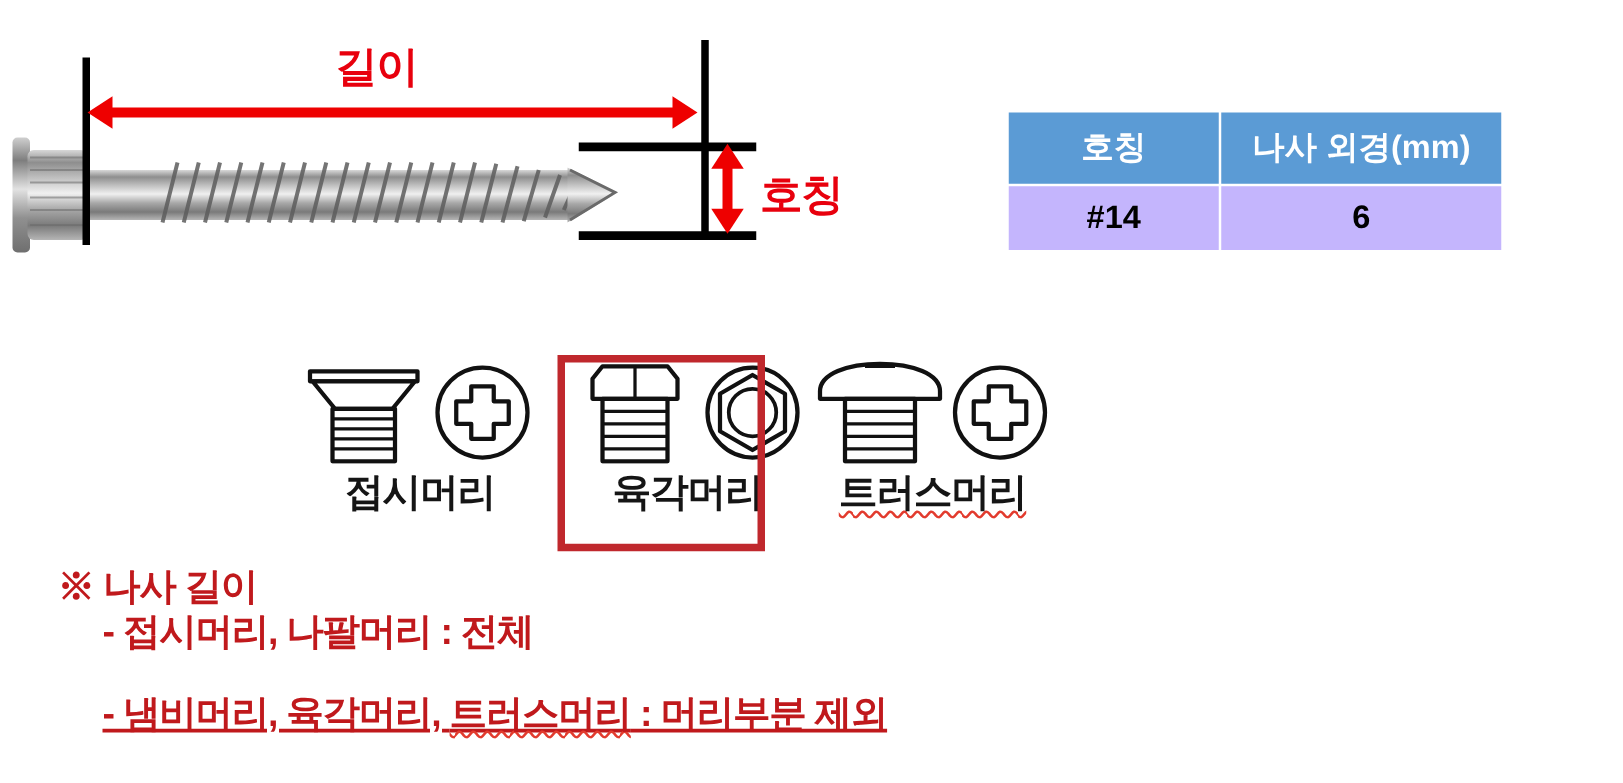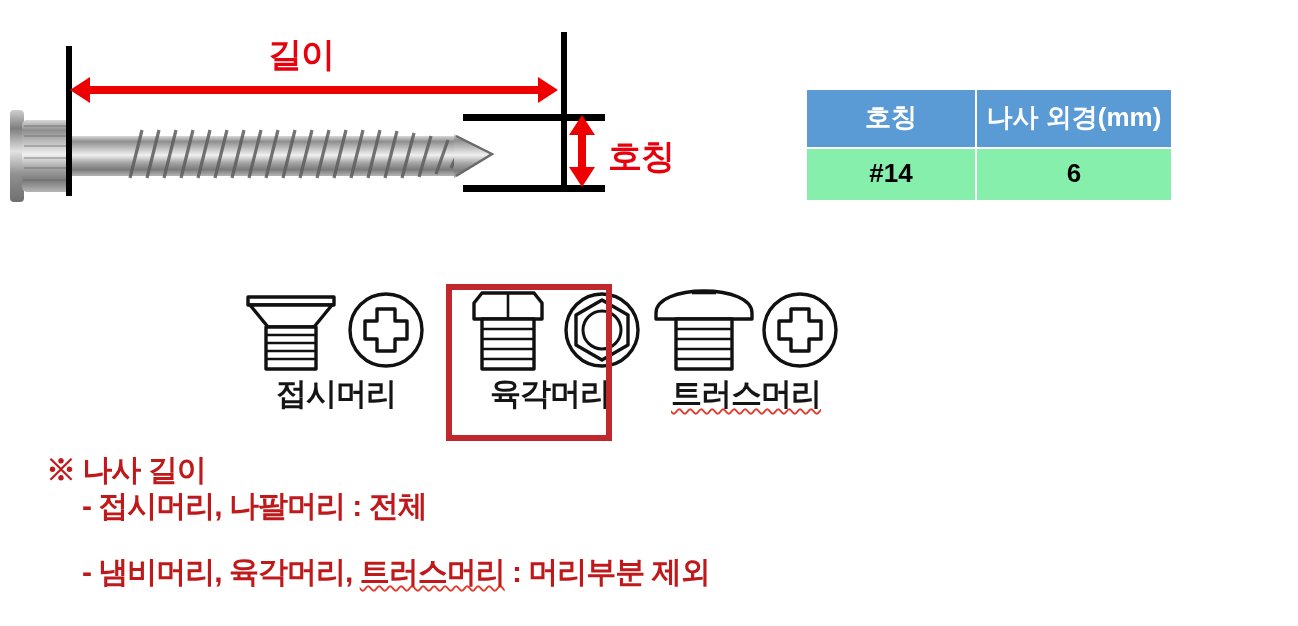--- a/index.html
+++ b/index.html
@@ -59,27 +59,27 @@
   #spec-table{left:805px;top:88px;}
   .spec-table{border-collapse:separate;border-spacing:2px 2px;}
   .spec-table th{
     background:#5b9bd5;color:#ffffff;
     font-size:26px;font-weight:bold;
     padding:10px 0 12px 0;
     text-align:center;
     letter-spacing:0px;
   }
   .spec-table td{
-    background:#86efac;color:#000000;
+    background:#c4b5fd;color:#000000;
     font-size:26px;font-weight:bold;
     padding:9px 0 11px 0;
     text-align:center;
   }
   .col-a{width:168px;}
-  .col-b{width:194px;}
+  .col-b{width:224px;}
 
   
   #head-types{left:0px;top:275px;width:1050px;height:170px;}
   .head-item{position:absolute;top:0;width:196px;height:170px;}
   .head-icons{position:absolute;left:0;top:10px;width:196px;height:86px;}
   .head-label{
     position:absolute;left:0;top:98px;width:196px;
     text-align:center;
     font-size:31px;font-weight:bold;color:#151515;
     letter-spacing:-1px;
@@ -105,21 +105,21 @@
     color:#c0191c;
     font-weight:bold;
     font-size:30px;
     letter-spacing:-1px;
     white-space:nowrap;
     line-height:1;
     text-align:center;
   }
   .note-1{position:absolute;left:0px;top:0px;}
   .note-2{position:absolute;left:36px;top:36px;}
-  .note-3{position:absolute;left:36px;top:102px;}
+  .note-3{position:absolute;left:36px;top:102px;text-decoration:underline;}
   .wavy{
     text-decoration:underline;
     text-decoration-color:#e23b2e;
     text-decoration-style:wavy;
     text-decoration-thickness:2px;
     text-underline-offset:3px;
   }
 </style>
 </head>
 <body>

